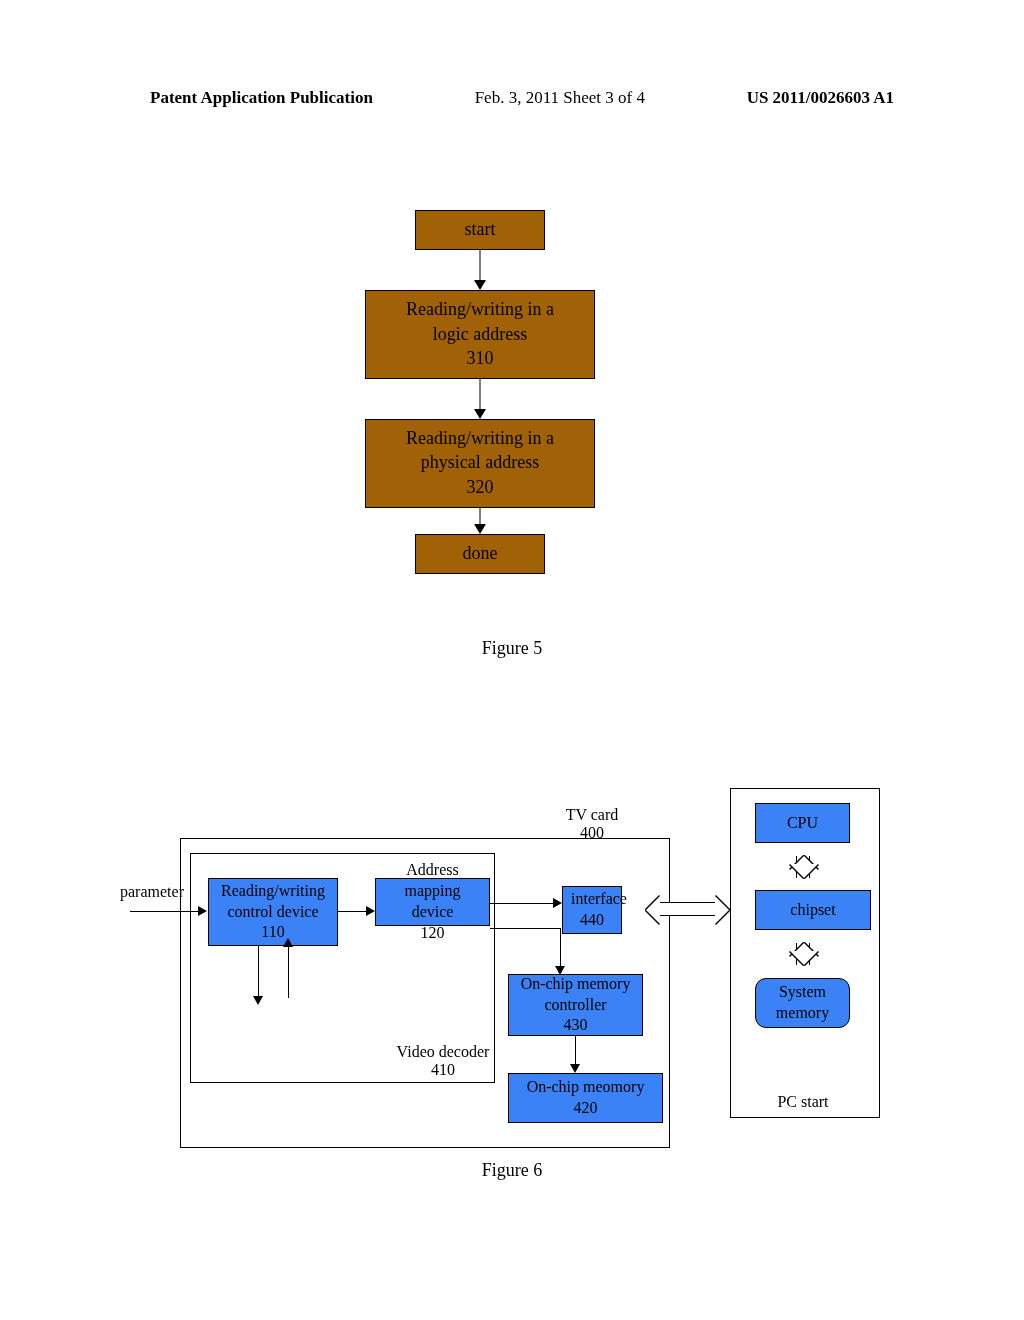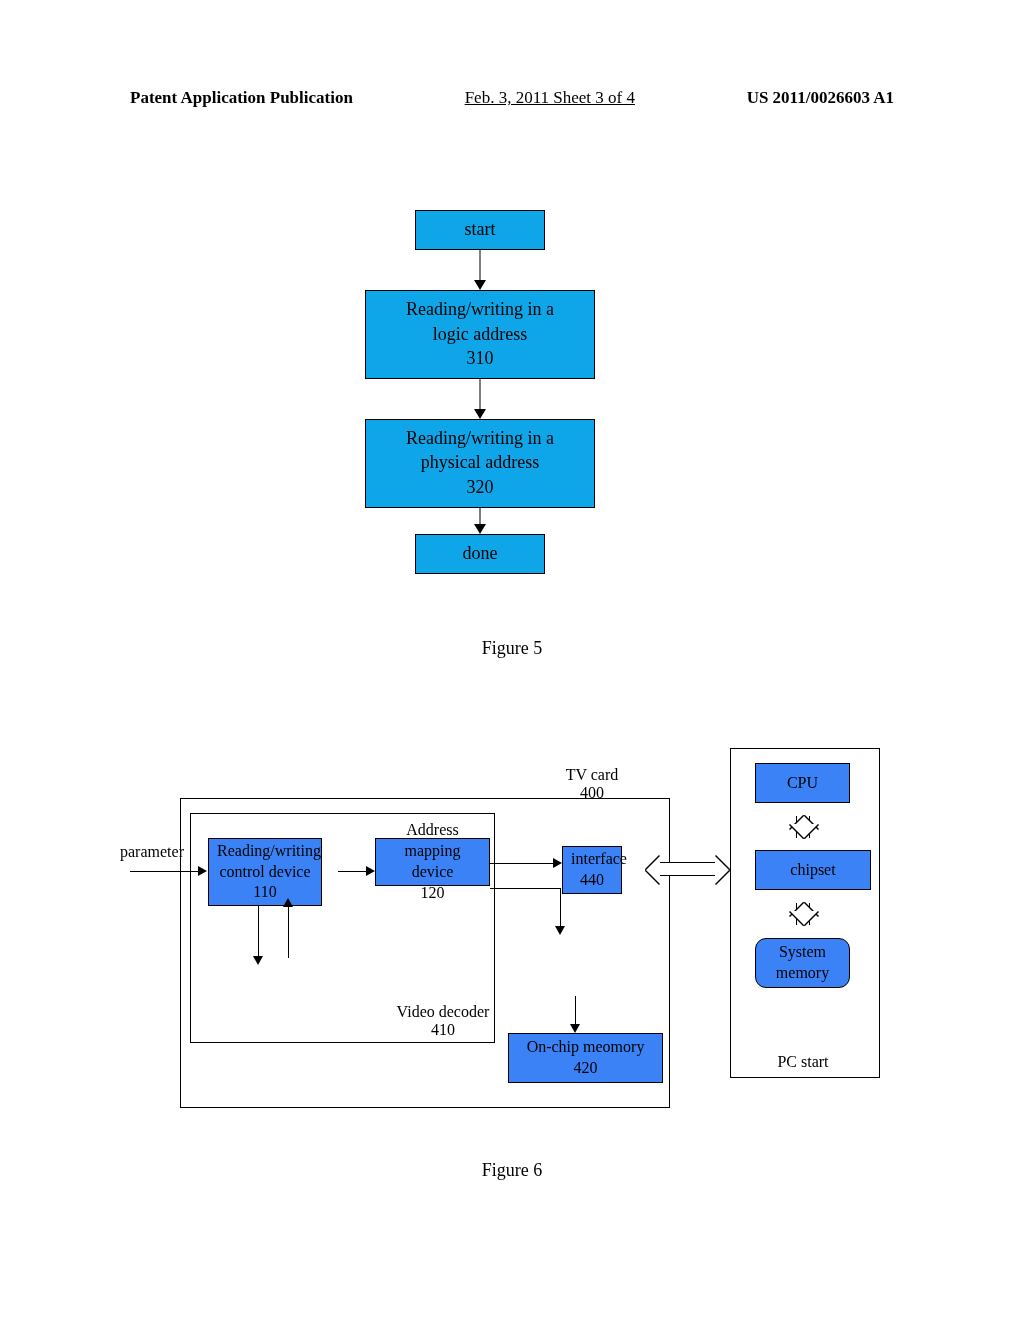--- a/index.html
+++ b/index.html
@@ -14,41 +14,41 @@
   .header {
     position: absolute;
     top: 88px;
     left: 0;
     right: 0;
     display: flex;
     justify-content: space-between;
     padding: 0 130px;
     font-size: 17px;
   }
-  .header .left { font-weight: bold; }
+  .header .left { font-weight: bold; margin-left: 20px; }
   .header .right { font-weight: bold; }
-  .header .mid { font-weight: normal; text-decoration: underline; }
+  .header .mid { font-weight: normal; }
 
   
   .fig5 {
     position: absolute;
     top: 210px;
     left: 350px;
     width: 260px;
     display: flex;
     flex-direction: column;
     align-items: center;
   }
   .fbox {
     border: 1px solid #000;
     text-align: center;
     font-size: 18px;
     line-height: 1.35;
     padding: 6px 16px 8px;
-    background: #0ea5e9;
+    background: #a16207;
     min-width: 130px;
   }
   .fbox.wide {
     min-width: 230px;
   }
   .vconn {
     position: relative;
     width: 2px;
     background: transparent;
     height: 40px;
@@ -79,21 +79,21 @@
     position: absolute;
     top: 638px;
     left: 0; right: 0;
     text-align: center;
     font-size: 18px;
   }
 
   
   .fig6 {
     position: absolute;
-    top: 758px;
+    top: 798px;
     left: 130px;
     width: 790px;
     height: 360px;
   }
   .fig6 .box {
     position: absolute;
     border: 1px solid #000;
     text-align: center;
     font-size: 16px;
     line-height: 1.3;
@@ -226,21 +226,21 @@
   <div class="frame" style="left:60px; top:55px; width:305px; height:230px;"></div>
   <div class="label" style="left:258px; top:245px; width:110px;">
     <div>Video decoder</div>
     <div>410</div>
   </div>
 
   <div class="label" style="left:-10px; top:85px;">parameter</div>
   <div class="hline" style="left:0; top:113px; width:70px;"></div>
   <div class="ah-r" style="left:68px; top:108px;"></div>
 
-  <div class="box" style="left:78px; top:80px; width:114px; height:68px;">
+  <div class="box" style="left:78px; top:80px; width:130px; height:68px;">
     <div>Reading/writing</div>
     <div>control device</div>
     <div>110</div>
   </div>
 
   <div class="hline" style="left:208px; top:113px; width:30px;"></div>
   <div class="ah-r" style="left:236px; top:108px;"></div>
 
   <div class="box" style="left:245px; top:80px; width:115px; height:48px;">
     <div>Address</div>
@@ -259,20 +259,25 @@
   <div class="ah-d" style="left:425px; top:168px;"></div>
 
   <div class="hline" style="left:360px; top:105px; width:65px;"></div>
   <div class="ah-r" style="left:423px; top:100px;"></div>
 
   <div class="box" style="left:432px; top:88px; width:60px; height:48px;">
     <div>interface</div>
     <div>440</div>
   </div>
 
+  <div class="box" style="left:378px; top:176px; width:135px; height:62px;">
+    <div>On-chip memory</div>
+    <div>controller</div>
+    <div>430</div>
+  </div>
 
   <div class="vline" style="left:445px; top:238px; height:30px;"></div>
   <div class="ah-d" style="left:440px; top:266px;"></div>
 
   <div class="box" style="left:378px; top:275px; width:155px; height:50px;">
     <div>On-chip meomory</div>
     <div>420</div>
   </div>
 
   <div class="bus" style="left:530px; top:104px; width:55px;"></div>

